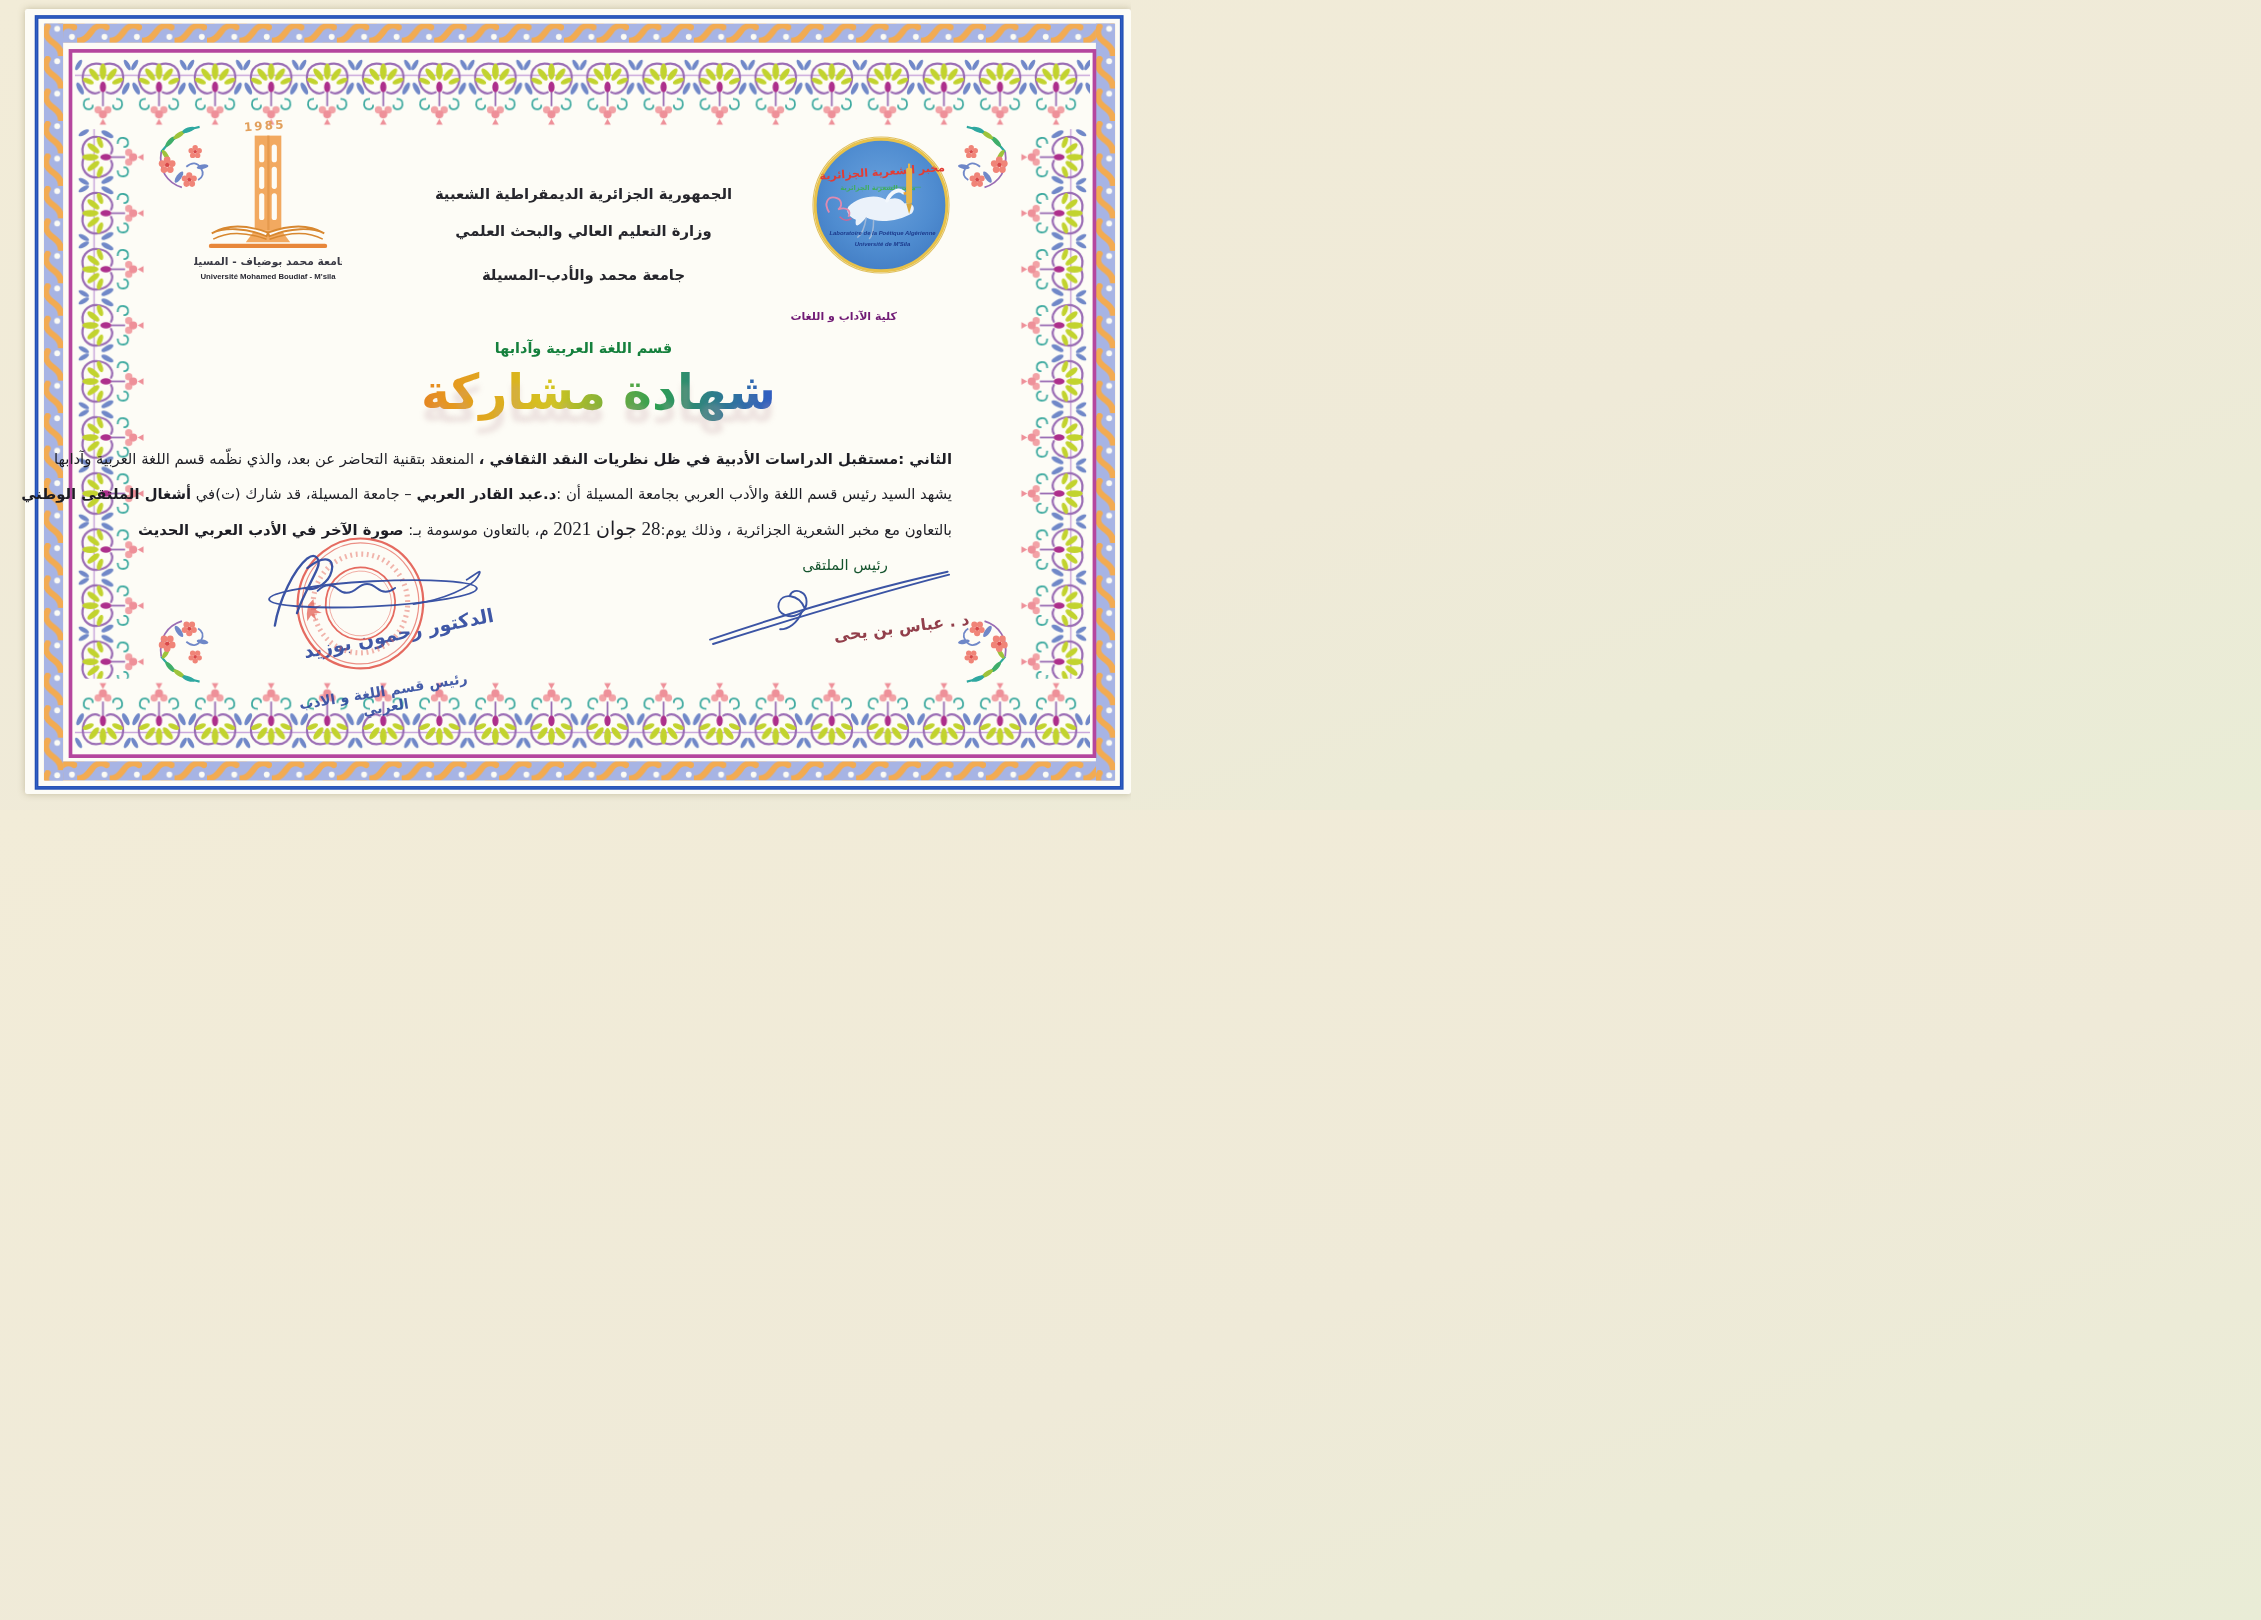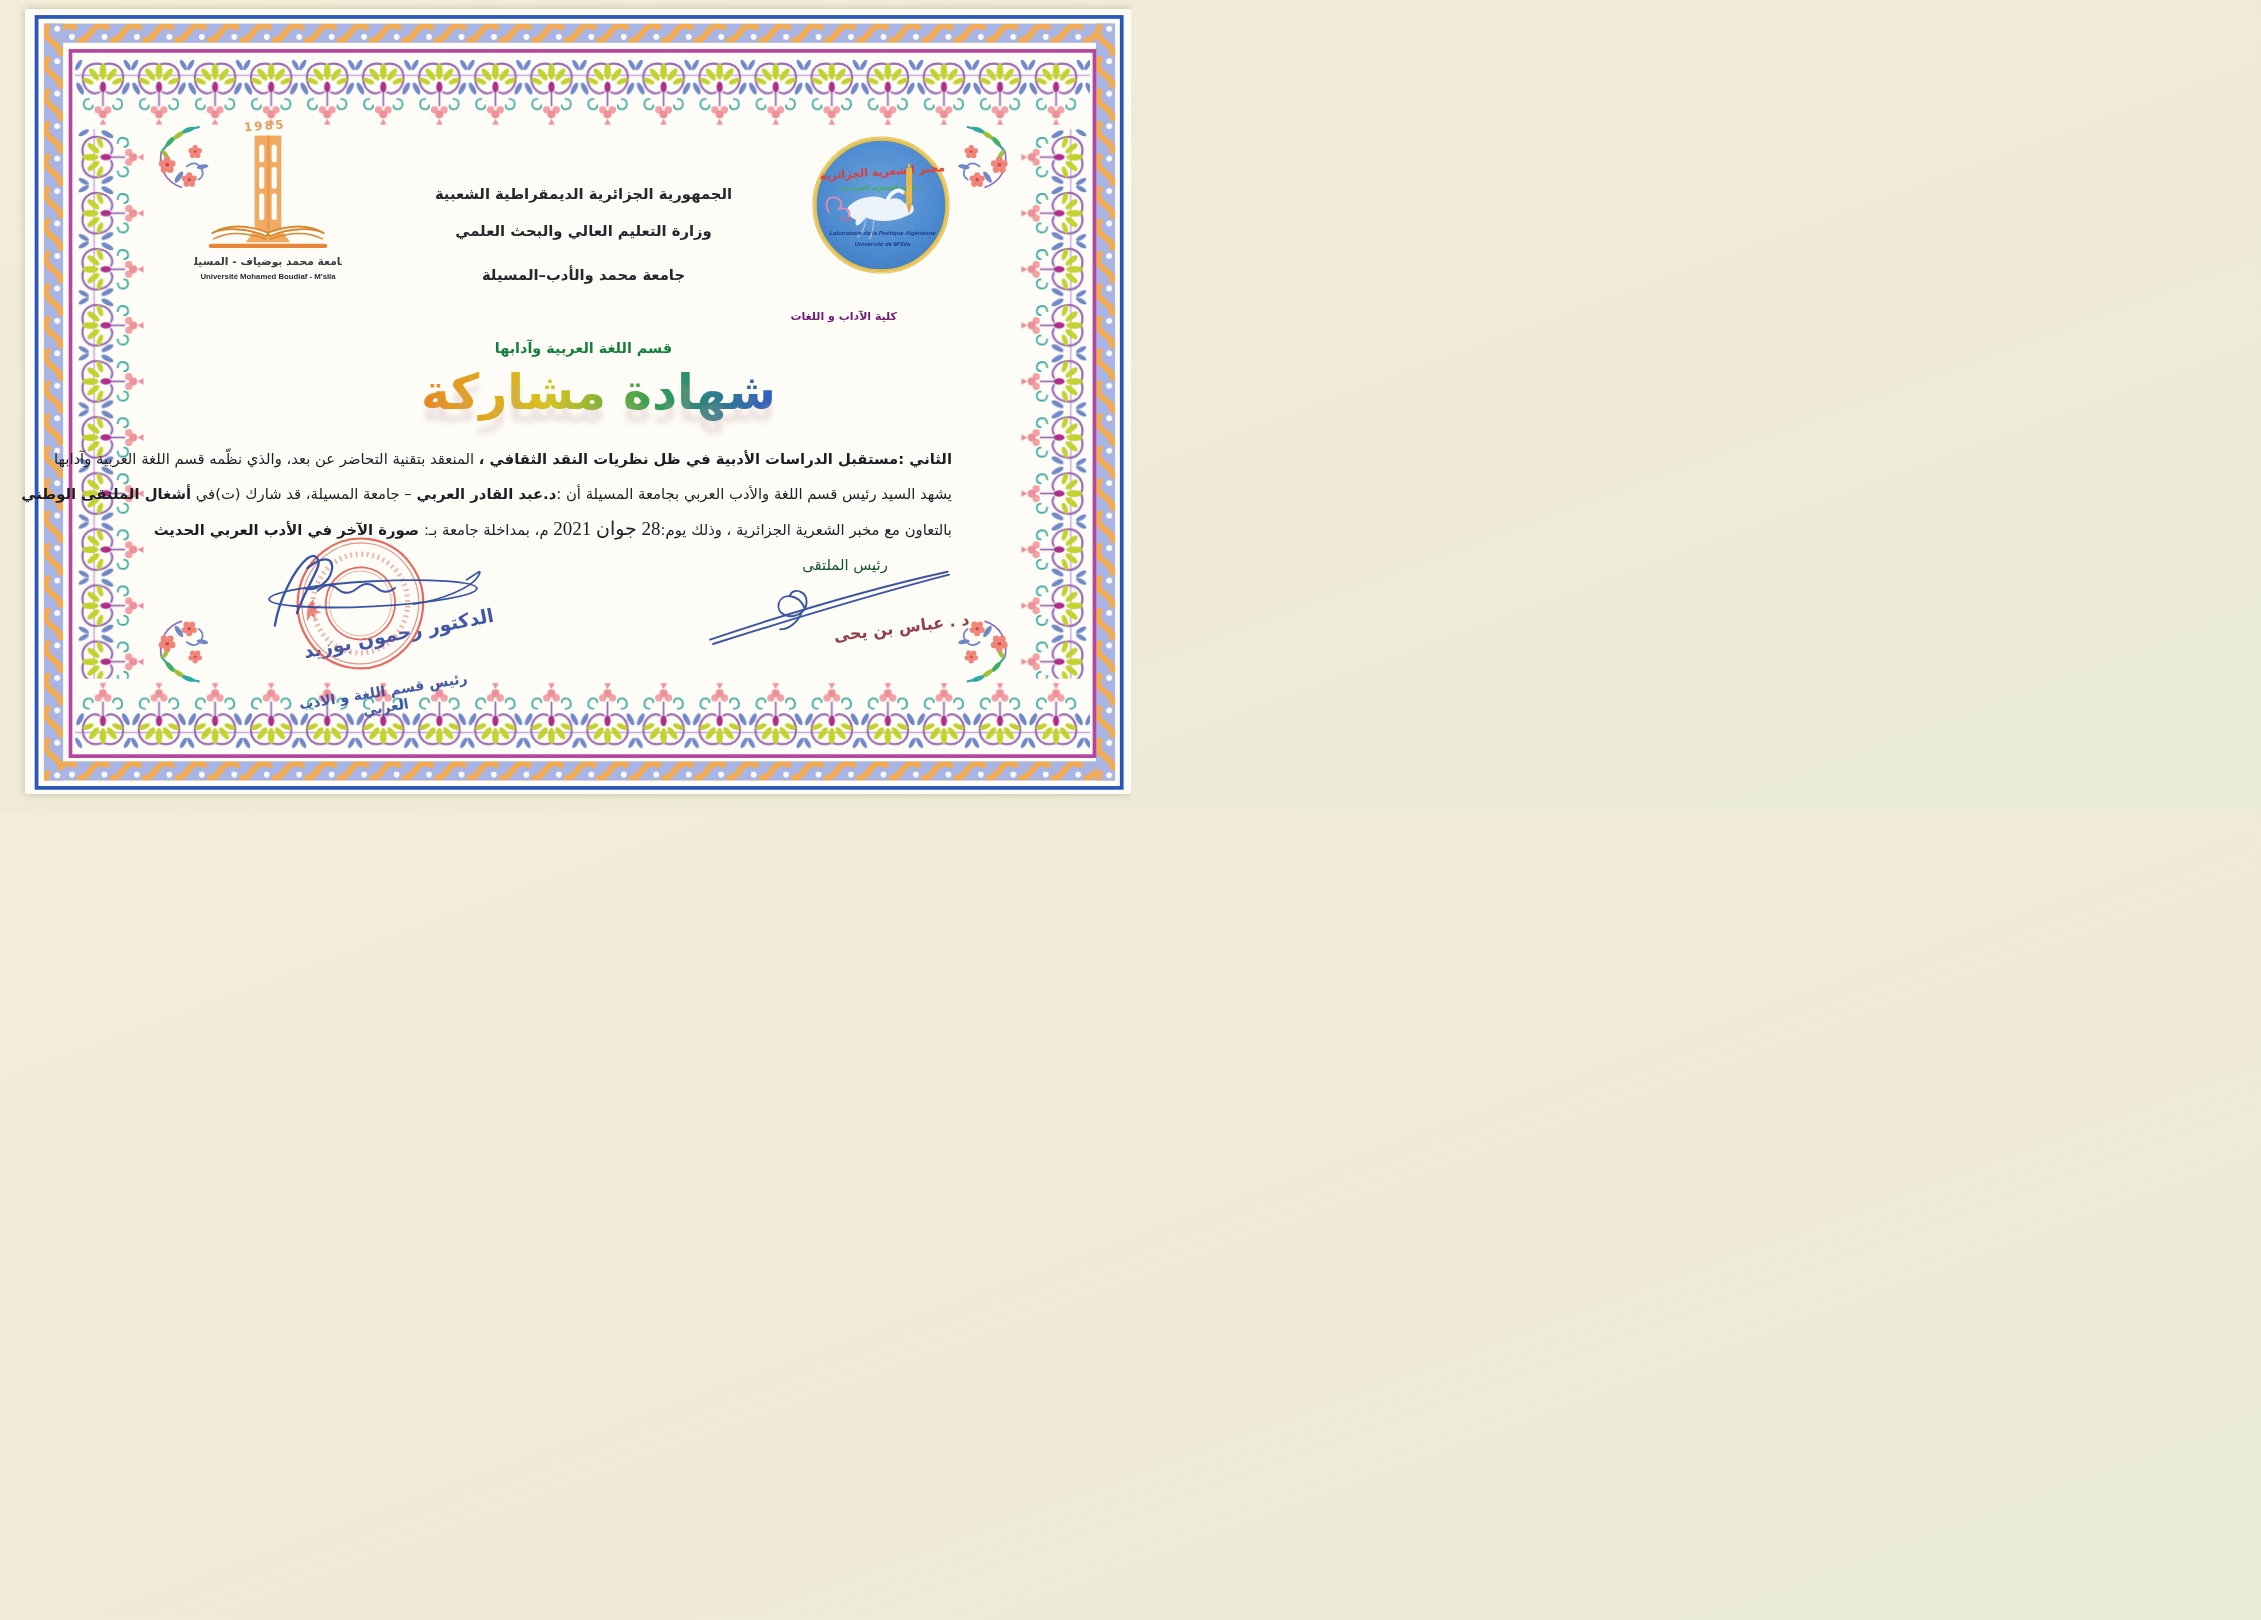--- a/index.html
+++ b/index.html
@@ -242,21 +242,21 @@
   <div class="hdr hdr2 ar" dir="rtl">وزارة التعليم العالي والبحث العلمي</div>
   <div class="hdr hdr3 ar" dir="rtl">جامعة محمد والأدب–المسيلة</div>
   <div class="faculty ar" dir="rtl">كلية الآداب و اللغات</div>
   <div class="dept ar" dir="rtl">قسم اللغة العربية وآدابها</div>
 
   <div class="cert-title ar" dir="rtl" style="background: linear-gradient(to left, rgb(142, 68, 173) 2%, rgb(47, 95, 192) 21%, rgb(46, 158, 82) 40%, rgb(212, 197, 31) 58%, rgb(232, 148, 31) 77%, rgb(212, 59, 42) 96%) text; color: transparent;">شهادة مشاركة</div>
 
   <div class="body-text ar" dir="rtl">
       <div class="body-line" dir="rtl"><span class="b">الثاني :مستقبل الدراسات الأدبية في ظل نظريات النقد الثقافي ،</span><span> المنعقد بتقنية التحاضر عن بعد، والذي نظّمه قسم اللغة  العربية وآدابها</span></div>
       <div class="body-line" dir="rtl"><span>يشهد السيد رئيس قسم اللغة والأدب العربي بجامعة المسيلة أن :</span><span class="b">د.عبد القادر العربي</span><span> – جامعة المسيلة، قد شارك (ت)في </span><span class="b">أشغال الملتقى الوطني</span></div>
-      <div class="body-line" dir="rtl"><span>بالتعاون مع مخبر الشعرية الجزائرية ، وذلك يوم:</span><span class="date">28 جوان 2021</span><span> م، بمداخلة جامعة بـ: </span><span class="b">صورة الآخر في الأدب العربي الحديث</span></div>
+      <div class="body-line" dir="rtl"><span>بالتعاون مع مخبر الشعرية الجزائرية ، وذلك يوم:</span><span class="date">28 جوان 2021</span><span> م، بالتعاون موسومة بـ: </span><span class="b">صورة الآخر في الأدب العربي الحديث</span></div>
     </div>
 
   <div class="role-right ar" dir="rtl">رئيس  الملتقى</div>
   <div class="name-right ar" dir="rtl" style="color: rgb(138, 47, 61);">د . عباس بن يحى</div>
 
   <div class="name-left hand ar" dir="rtl" style="color: rgb(43, 70, 158);">الدكتور رحمون بوزيد</div>
   <div class="roleleft hand ar" dir="rtl" style="color: rgb(43, 70, 158);">رئيس قسم اللغة و الادب العربي</div>
 </div>
 
 <svg class="ink-layer" viewBox="0 0 1532 1098" xmlns="http://www.w3.org/2000/svg">

